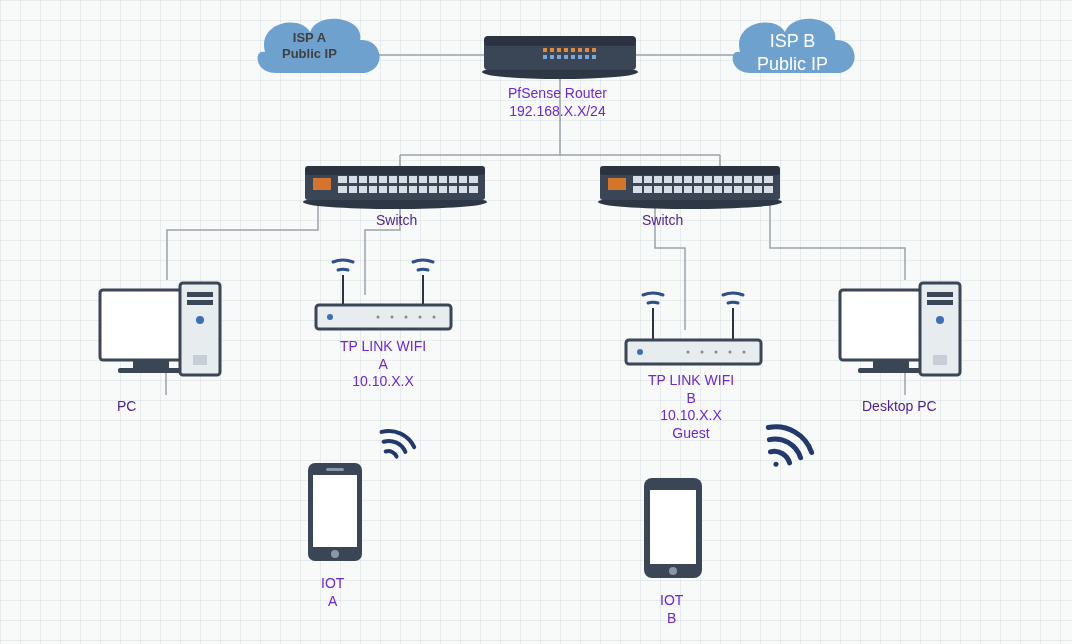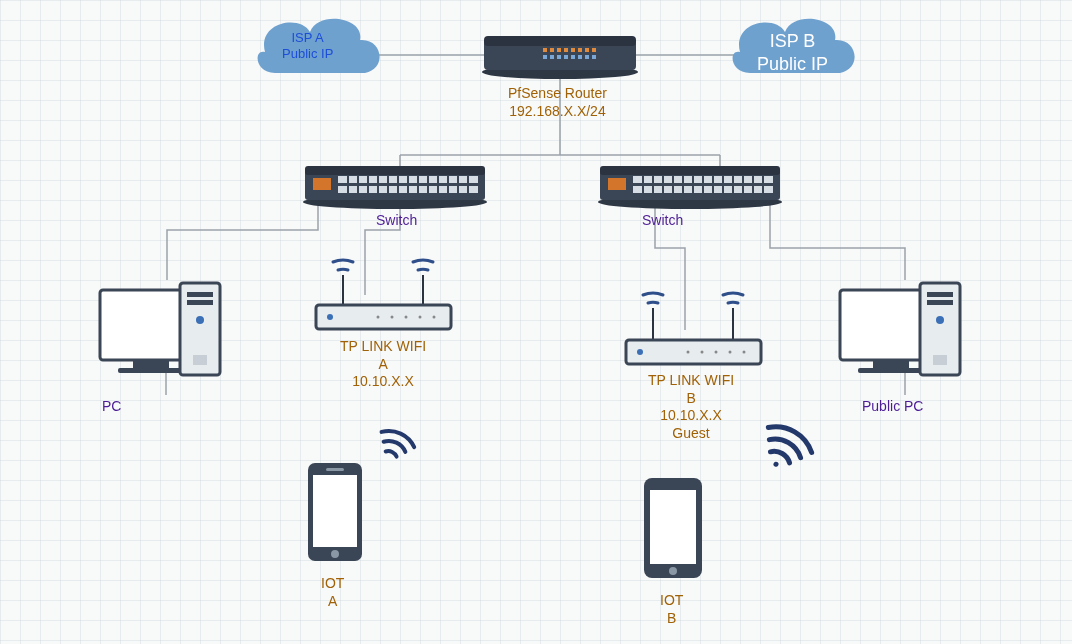--- a/index.html
+++ b/index.html
@@ -17,21 +17,21 @@
   }
   .label{
     position:absolute;
     font-size:14px;
     color:#4c1d95;
     text-align:center;
     line-height:1.25;
     white-space:pre;
   }
   .title{
-    color:#a16207;
+    color:#6d28d9;
     font-weight:500;
   }
   svg.overlay{
     position:absolute;
     left:0;top:0;
     width:1072px;height:644px;
     pointer-events:none;
   }
 </style>
 </head>
@@ -61,21 +61,21 @@
 <svg class="overlay">
 
   <g>
     <path d="M265 52c-8-30 35-38 45-20 8-22 55-15 50 8 22-2 28 28 5 33h-90c-20 0-22-24-10-21z" fill="#6fa1cf"></path>
   </g>
 
   <g>
     <path d="M740 52c-8-30 35-38 45-20 8-22 55-15 50 8 22-2 28 28 5 33h-90c-20 0-22-24-10-21z" fill="#6fa1cf"></path>
   </g>
 </svg>
-<div class="label" style="left:282px;top:30px;color:#1d4ed8;font-size:13px;font-weight:400;">ISP A
+<div class="label" style="left:282px;top:30px;color:#404040;font-size:13px;font-weight:700;">ISP A
 Public IP</div>
 <div class="label" style="left:757px;top:30px;color:#fff;font-size:18px;font-weight:500;">ISP B
 Public IP</div>
 
 <svg class="overlay">
   <g>
     <ellipse cx="560" cy="72" rx="78" ry="7" fill="#2e3744"></ellipse>
     <rect x="484" y="40" width="152" height="30" rx="4" fill="#3a4555"></rect>
     <rect x="484" y="36" width="152" height="10" rx="4" fill="#2b3340"></rect>
 
@@ -220,22 +220,22 @@
     <rect x="840" y="290" width="102" height="70" rx="3" fill="#fff" stroke="#3a4555" stroke-width="3"></rect>
     <rect x="873" y="360" width="36" height="8" fill="#3a4555"></rect>
     <rect x="858" y="368" width="66" height="5" rx="2" fill="#3a4555"></rect>
     <rect x="920" y="283" width="40" height="92" rx="3" fill="#e7ecef" stroke="#3a4555" stroke-width="3"></rect>
     <rect x="927" y="292" width="26" height="5" fill="#3a4555"></rect>
     <rect x="927" y="300" width="26" height="5" fill="#3a4555"></rect>
     <circle cx="940" cy="320" r="4" fill="#3b6fb6"></circle>
     <rect x="933" y="355" width="14" height="10" fill="#c8ceD5"></rect>
   </g>
 </svg>
-<div class="label" style="left:102px;top:398px;">PC</div>
-<div class="label" style="left:862px;top:398px;">Public PC</div>
+<div class="label" style="left:117px;top:398px;">PC</div>
+<div class="label" style="left:862px;top:398px;">Desktop PC</div>
 
 <svg class="overlay">
   <g stroke="#24396b" stroke-width="4" fill="none" stroke-linecap="round" transform="rotate(25 400 435)">
     <path d="M382 440 a28 28 0 0 1 36 0"></path>
     <path d="M388 448 a18 18 0 0 1 24 0"></path>
     <path d="M394 456 a9 9 0 0 1 12 0"></path>
   </g>
   <g stroke="#24396b" stroke-width="5" fill="none" stroke-linecap="round" transform="rotate(30 790 440)">
     <path d="M765 440 a38 38 0 0 1 50 0"></path>
     <path d="M772 450 a27 27 0 0 1 36 0"></path>

